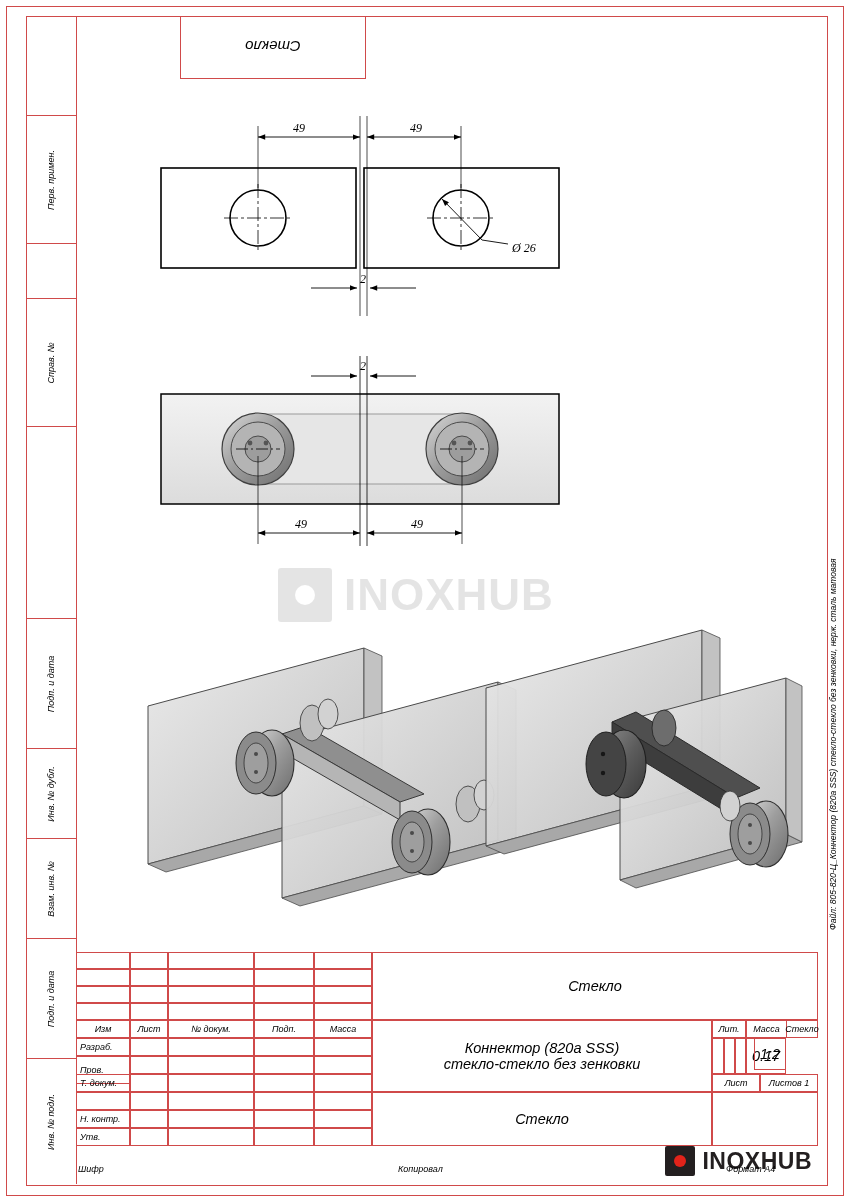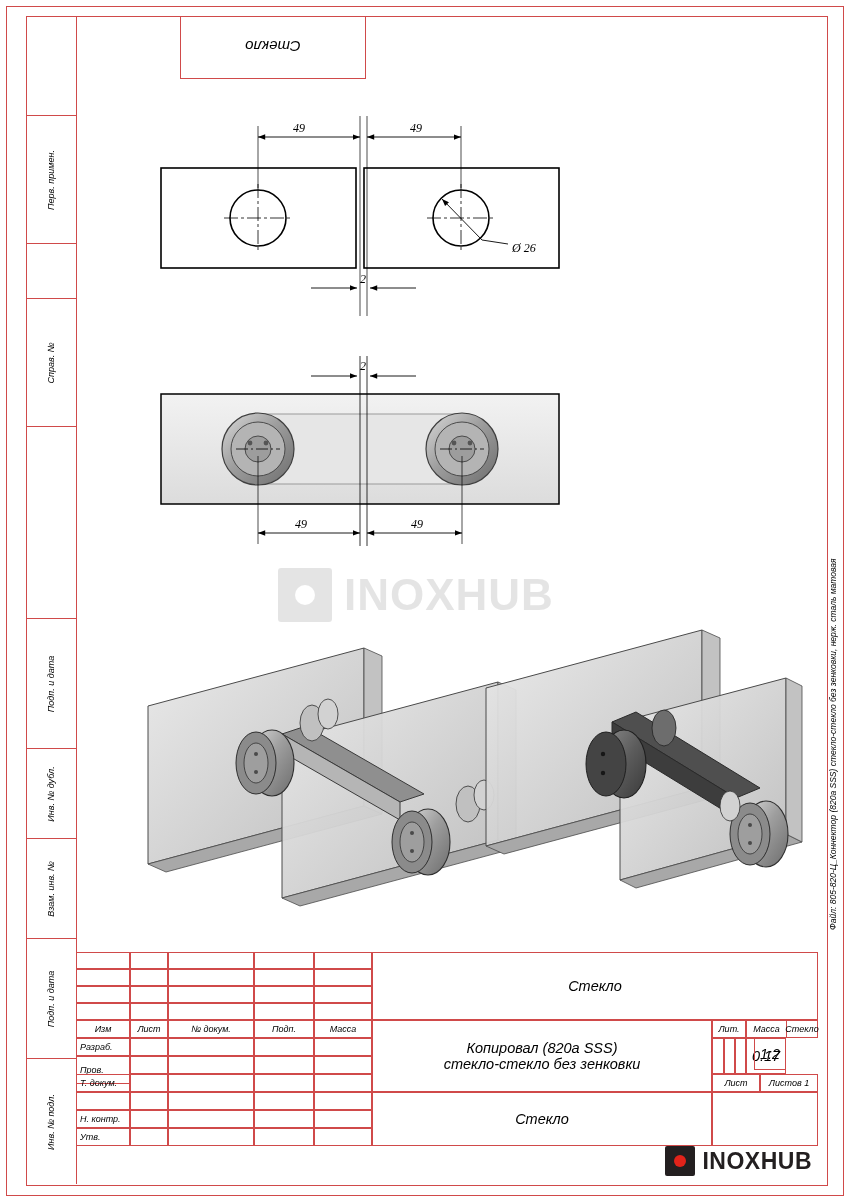--- a/index.html
+++ b/index.html
@@ -316,21 +316,21 @@
 
     <div class="cell" style="left:0;top:176px;width:54px;height:18px;">Утв.</div>
     <div class="cell" style="left:54px;top:176px;width:38px;height:18px;"></div>
     <div class="cell" style="left:92px;top:176px;width:86px;height:18px;"></div>
     <div class="cell" style="left:178px;top:176px;width:60px;height:18px;"></div>
     <div class="cell" style="left:238px;top:176px;width:58px;height:18px;"></div>
 
     <div class="cell cc big" style="left:296px;top:0;width:446px;height:68px;">Стекло</div>
 
     <div class="cell" style="left:296px;top:68px;width:340px;height:72px;flex-direction:column;justify-content:center;align-items:center;padding-left:0;">
-      <div class="big">Копировал (820a SSS)</div>
+      <div class="big">Коннектор (820a SSS)</div>
       <div class="big">стекло-стекло без зенковки</div>
     </div>
 
     <div class="cell cc" style="left:636px;top:68px;width:34px;height:18px;">Лит.</div>
     <div class="cell cc" style="left:670px;top:68px;width:41px;height:18px;">Масса</div>
     <div class="cell cc" style="left:710px;top:68px;width:32px;height:18px;">Стекло</div>
 
     <div class="cell" style="left:636px;top:86px;width:12px;height:36px;"></div>
     <div class="cell" style="left:648px;top:86px;width:11px;height:36px;"></div>
     <div class="cell" style="left:659px;top:86px;width:11px;height:36px;"></div>
@@ -342,14 +342,19 @@
 
     <div class="cell cc big" style="left:296px;top:140px;width:340px;height:54px;">Стекло</div>
     <div class="cell" style="left:636px;top:140px;width:106px;height:54px;"></div>
 
     <div class="logo">
       <div class="sq"></div>
       <div class="tx">INOXHUB</div>
     </div>
   </div>
 
+  <div class="bottomrow">
+    <span style="left:2px;top:4px;">Шифр</span>
+    <span style="left:322px;top:4px;">Копировал</span>
+    <span style="left:650px;top:4px;">Формат A4</span>
+  </div>
 
 </div>
 
 </body></html>

